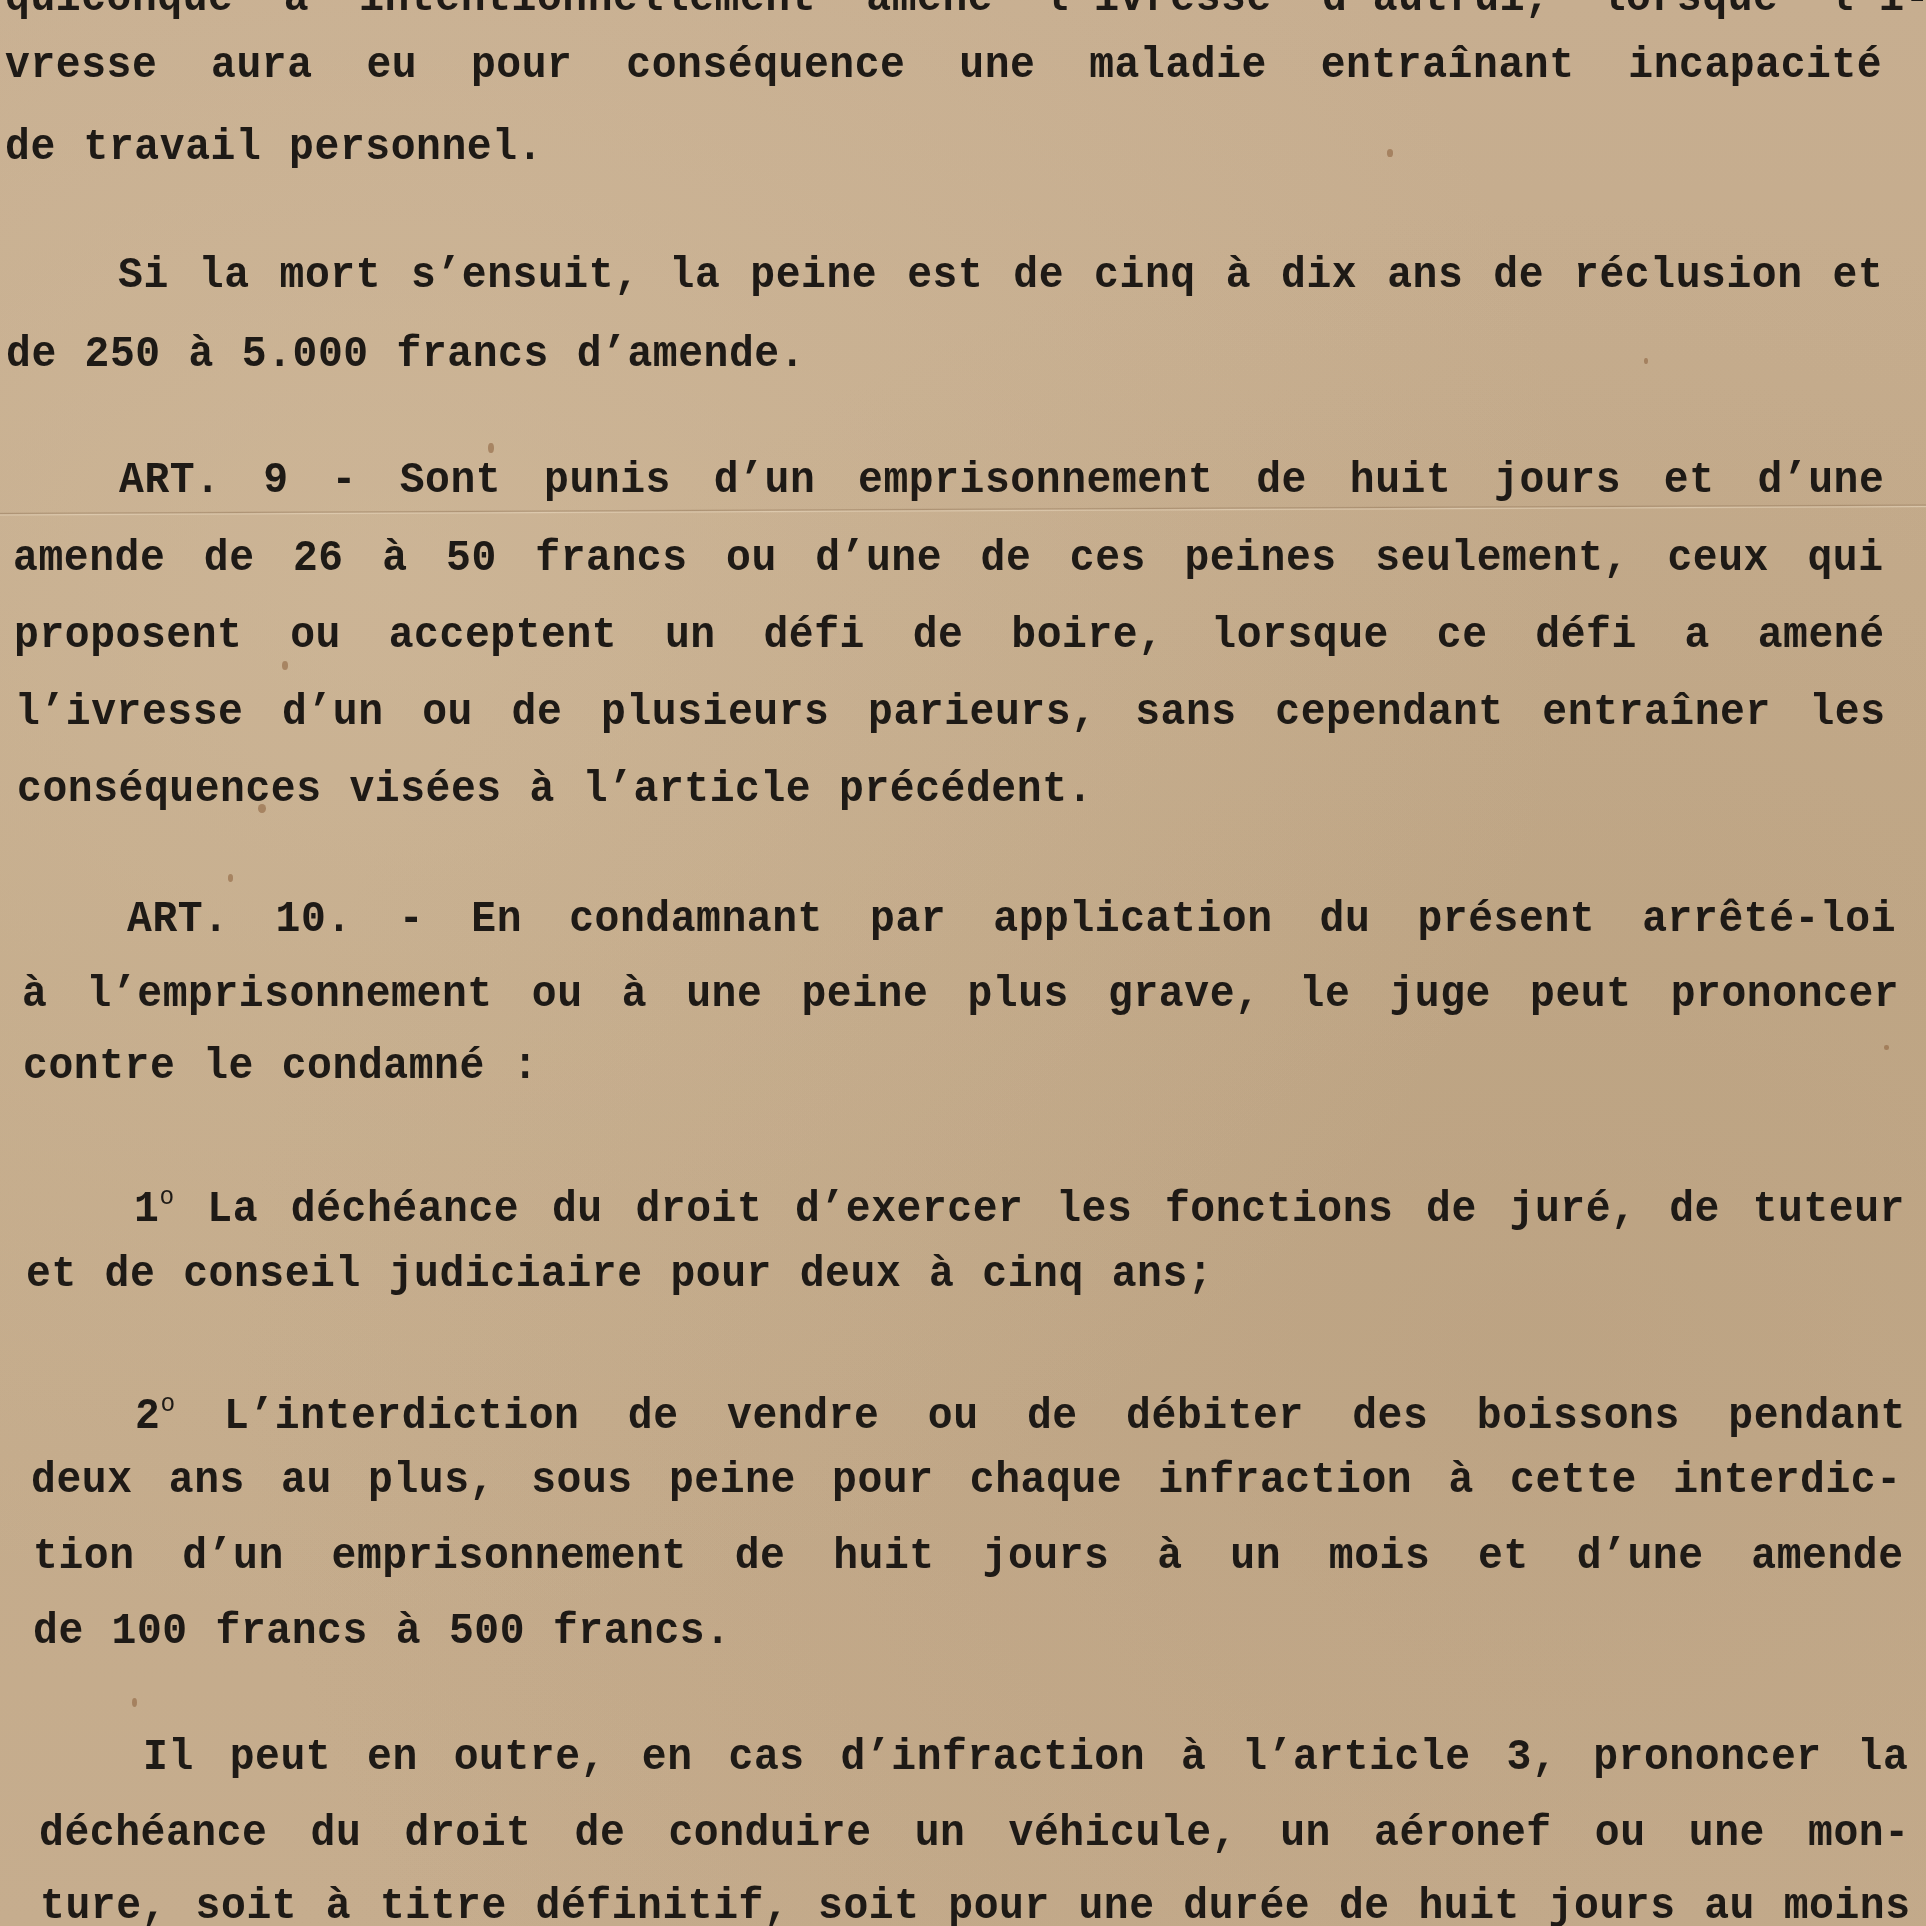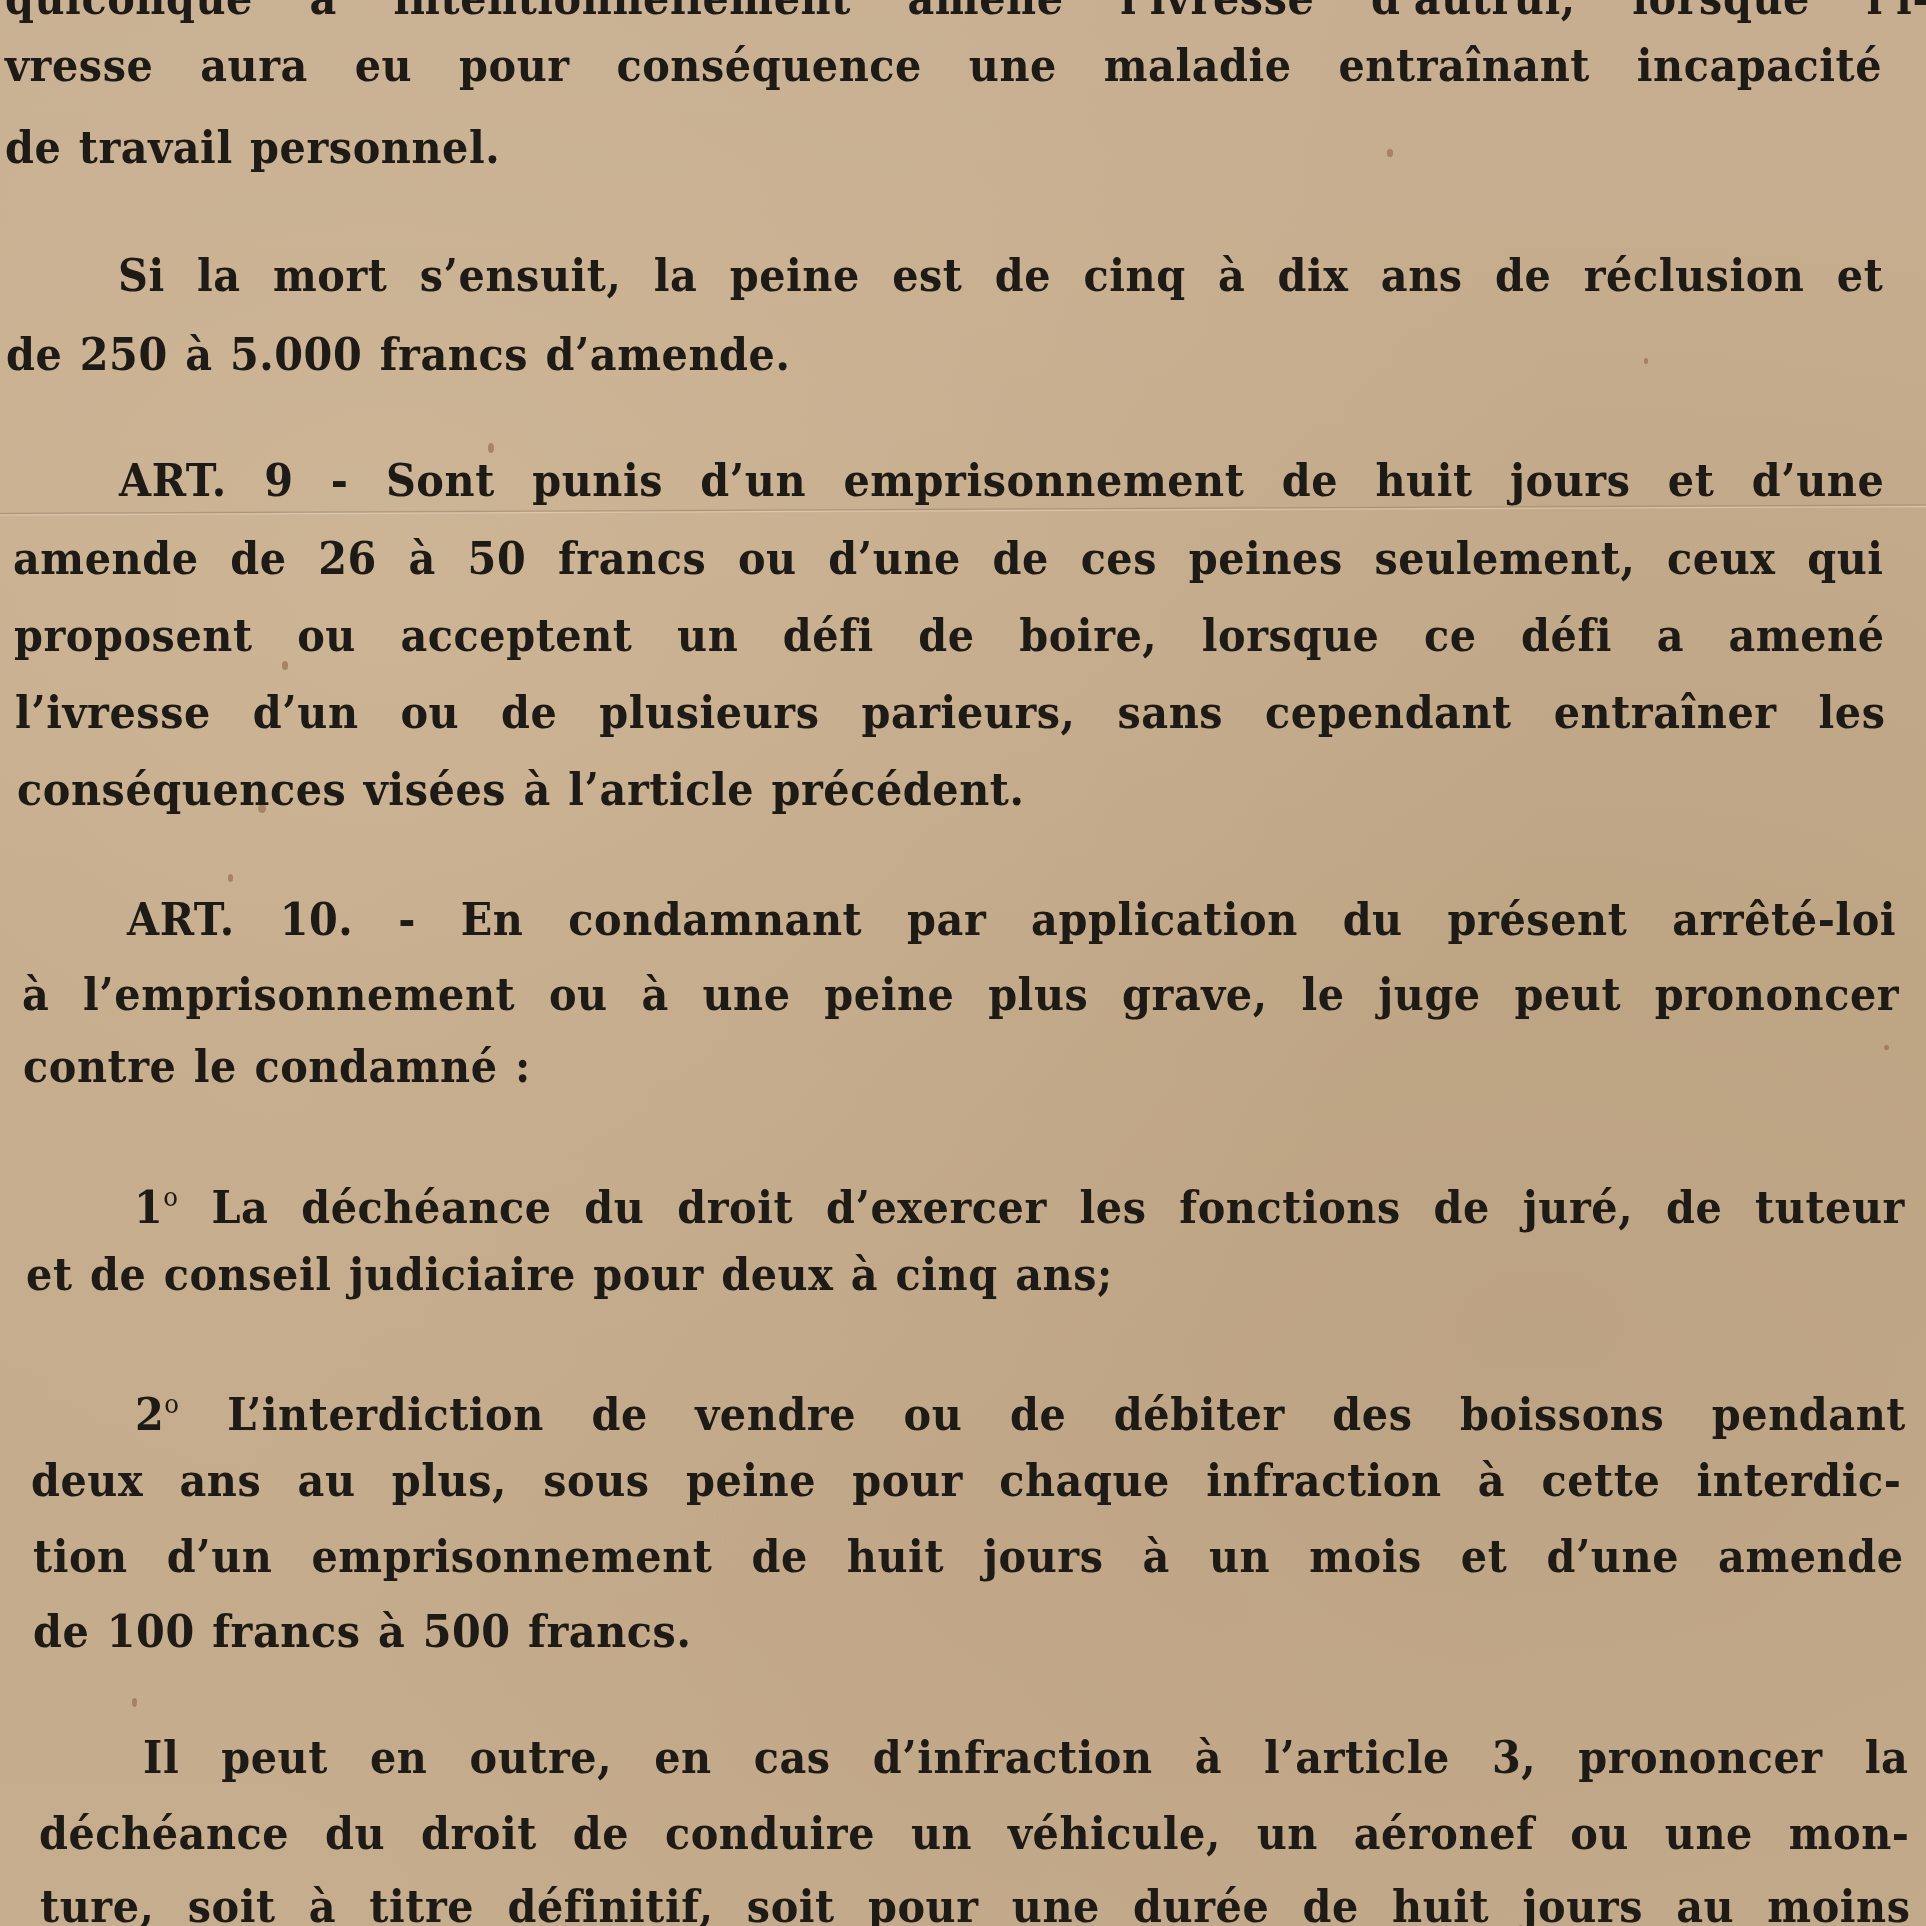--- a/index.html
+++ b/index.html
@@ -19,20 +19,21 @@
         linear-gradient(180deg, #c7ae90 0%, #c2a988 50%, #c6ad8e 100%);
       font-family: "DejaVu Serif", "Liberation Serif", serif;
       color: #1e1a16;
     }
     .page {
       position: absolute;
       left: 0;
       top: 0;
       width: 1926px;
       height: 1926px;
+      font-family: Liberation Mono, monospace;
     }
     .crease {
       position: absolute;
       left: 0;
       width: 1926px;
       height: 3.9px;
       top: 508px;
       background: linear-gradient(180deg, rgba(150,122,92,0.0), rgba(150,122,92,0.55), rgba(228,210,184,0.7), rgba(150,122,92,0.0));
       transform: rotate(-0.25deg);
     }

